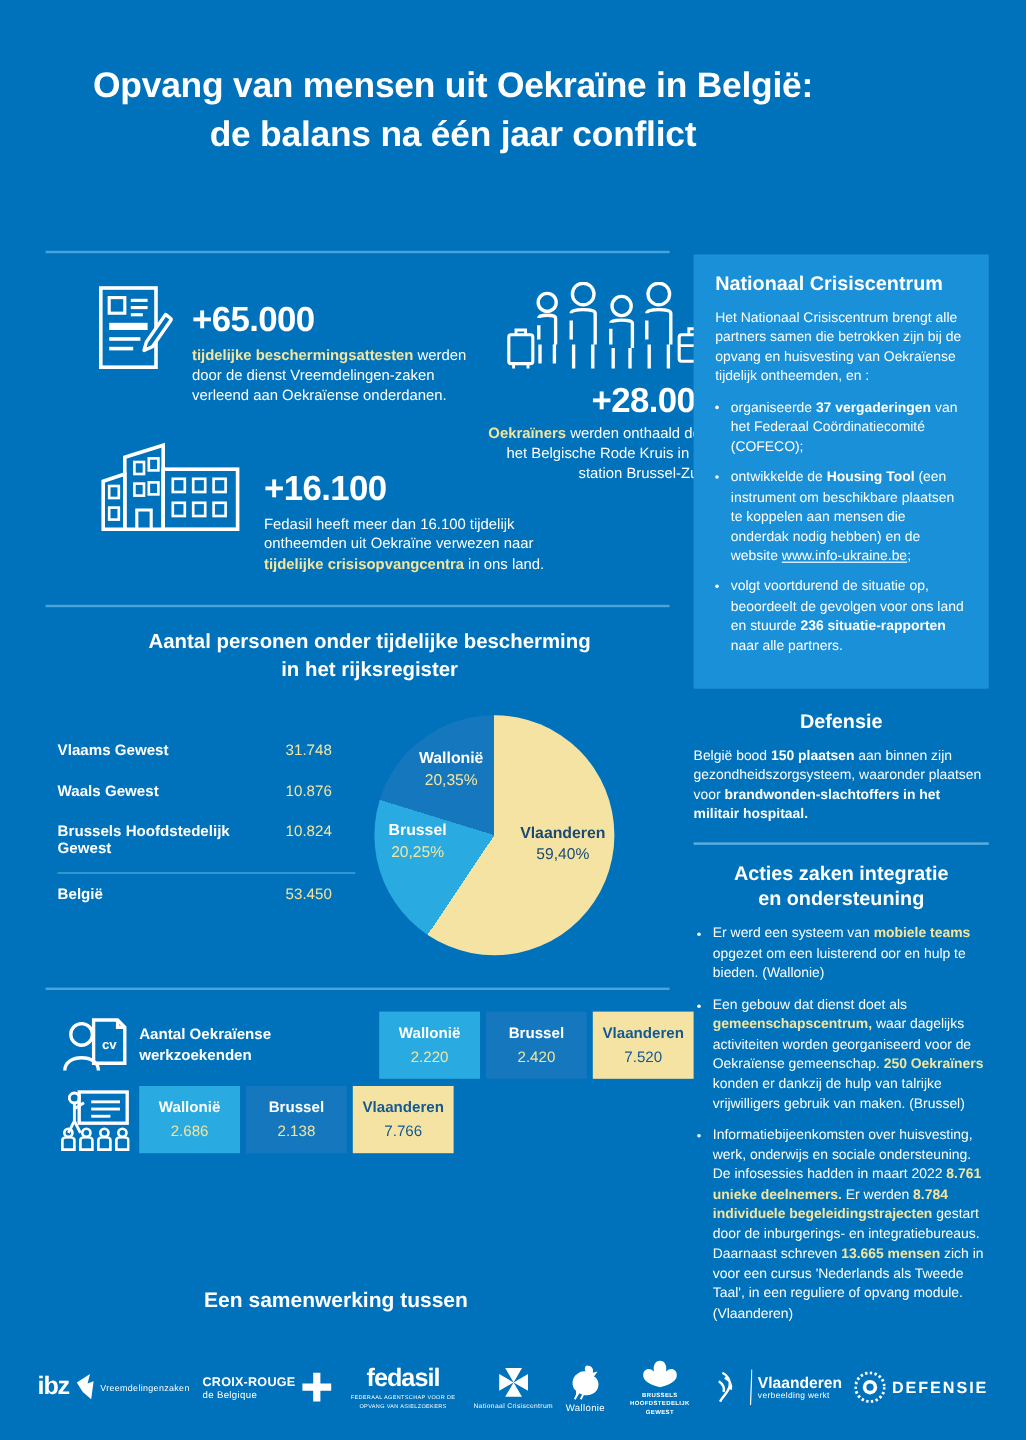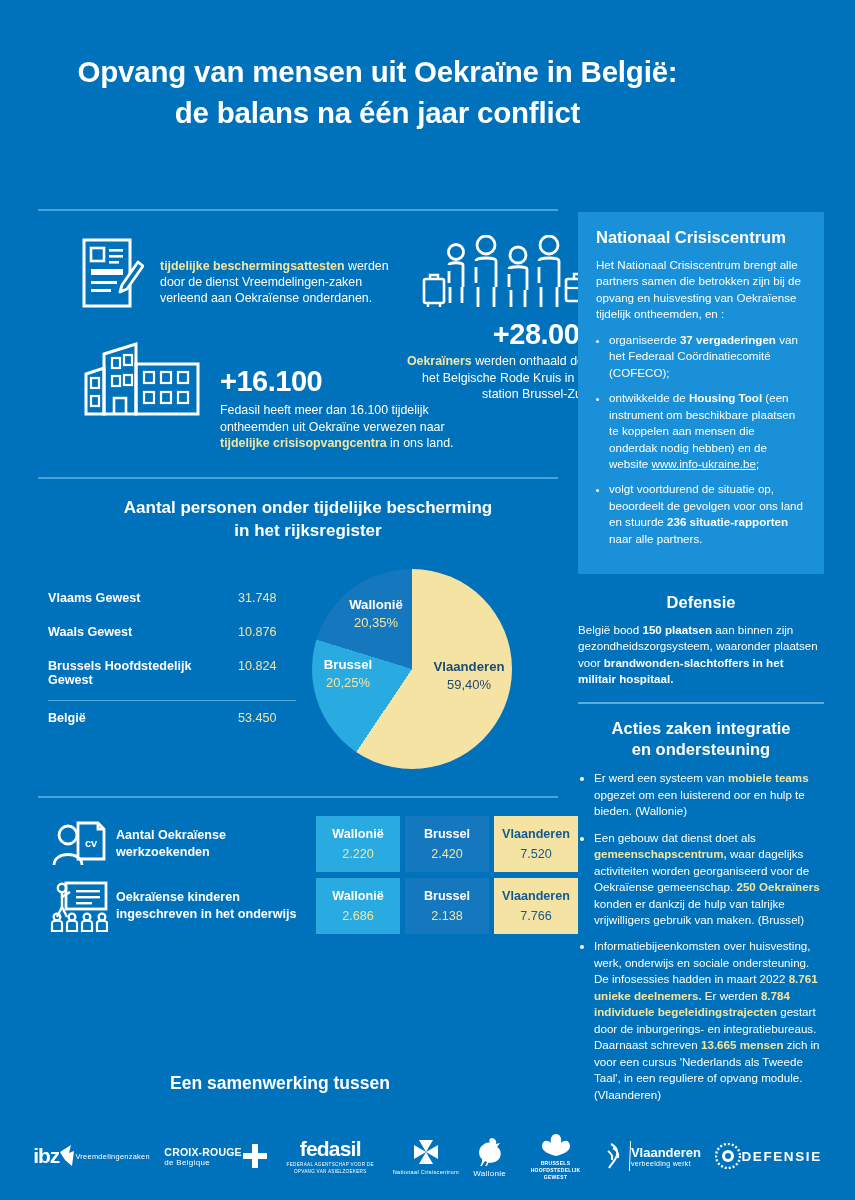--- a/index.html
+++ b/index.html
@@ -102,21 +102,21 @@
 
   
   .footer-title {
     position:absolute; left:0; top:1073px; width:560px; text-align:center;
     font-size:17.5px; font-weight:bold;
   }
   .logos {
     position:absolute; left:0; top:1128px; width:855px; height:56px;
     display:flex; align-items:center; justify-content:space-around; padding:0 26px;
   }
-  .logo { display:flex; align-items:center; gap:0; color:#ffffff; }
+  .logo { display:flex; align-items:center; gap:5px; color:#ffffff; }
   .logo .ltxt { font-size:7.4px; letter-spacing:.3px; }
   .logo .lbig { font-size:21px; font-weight:bold; letter-spacing:-1px; }
   svg { display:block; }
 </style>
 </head>
 <body>
 
 <div class="page">
 
   <div class="header">
@@ -138,20 +138,21 @@
           <rect x="27" y="11" width="14" height="2.6" fill="#fff"></rect>
           <rect x="27" y="17" width="14" height="2.6" fill="#fff"></rect>
           <rect x="27" y="23" width="10" height="2.6" fill="#fff"></rect>
           <rect x="9" y="31" width="32" height="6" fill="#fff"></rect>
           <rect x="9" y="43" width="26" height="3" fill="#fff"></rect>
           <rect x="9" y="51" width="20" height="3" fill="#fff"></rect>
           <path d="M40 47 L56 24 L61 28 L45 51 L38 54 Z" fill="#0072BC" stroke="#fff" stroke-width="2.8" stroke-linejoin="round"></path>
         </svg>
       </div>
       <div class="stat-text">
+        <div class="bignum">+65.000</div>
         <div class="lede" style="margin-top:6px;">
           <span class="hl">tijdelijke beschermingsattesten</span><span> werden door de dienst Vreemdelingen-zaken verleend aan Oekraïense onderdanen.</span>
         </div>
       </div>
     </div>
 
     <div class="block3">
       <div class="stat-icon">
         <svg width="120" height="80" viewBox="0 0 120 80">
           <path d="M4 34 L22 28 L22 74 L4 74 Z" fill="none" stroke="#fff" stroke-width="3"></path>
@@ -271,24 +272,20 @@
             <circle cx="7" cy="38" r="3.4" fill="none" stroke="#fff" stroke-width="2.2"></circle>
             <path d="M2 52 L2 44 C2 41 12 41 12 44 L12 52 Z" fill="none" stroke="#fff" stroke-width="2.2"></path>
             <circle cx="22" cy="38" r="3.4" fill="none" stroke="#fff" stroke-width="2.2"></circle>
             <path d="M17 52 L17 44 C17 41 27 41 27 44 L27 52 Z" fill="none" stroke="#fff" stroke-width="2.2"></path>
             <circle cx="37" cy="38" r="3.4" fill="none" stroke="#fff" stroke-width="2.2"></circle>
             <path d="M32 52 L32 44 C32 41 42 41 42 44 L42 52 Z" fill="none" stroke="#fff" stroke-width="2.2"></path>
             <circle cx="52" cy="38" r="3.4" fill="none" stroke="#fff" stroke-width="2.2"></circle>
             <path d="M47 52 L47 44 C47 41 57 41 57 44 L57 52 Z" fill="none" stroke="#fff" stroke-width="2.2"></path>
           </svg>
         </div>
-        <div class="cap">
-          <span>Oekraïense kinderen</span><br>
-          <span>ingeschreven in het onderwijs</span>
-        </div>
         <div class="cells">
           <div class="cell c-wal">
             <div class="ch">Wallonië</div>
             <div class="cv">2.686</div>
           </div>
           <div class="cell c-bru">
             <div class="ch">Brussel</div>
             <div class="cv">2.138</div>
           </div>
           <div class="cell c-vla">

